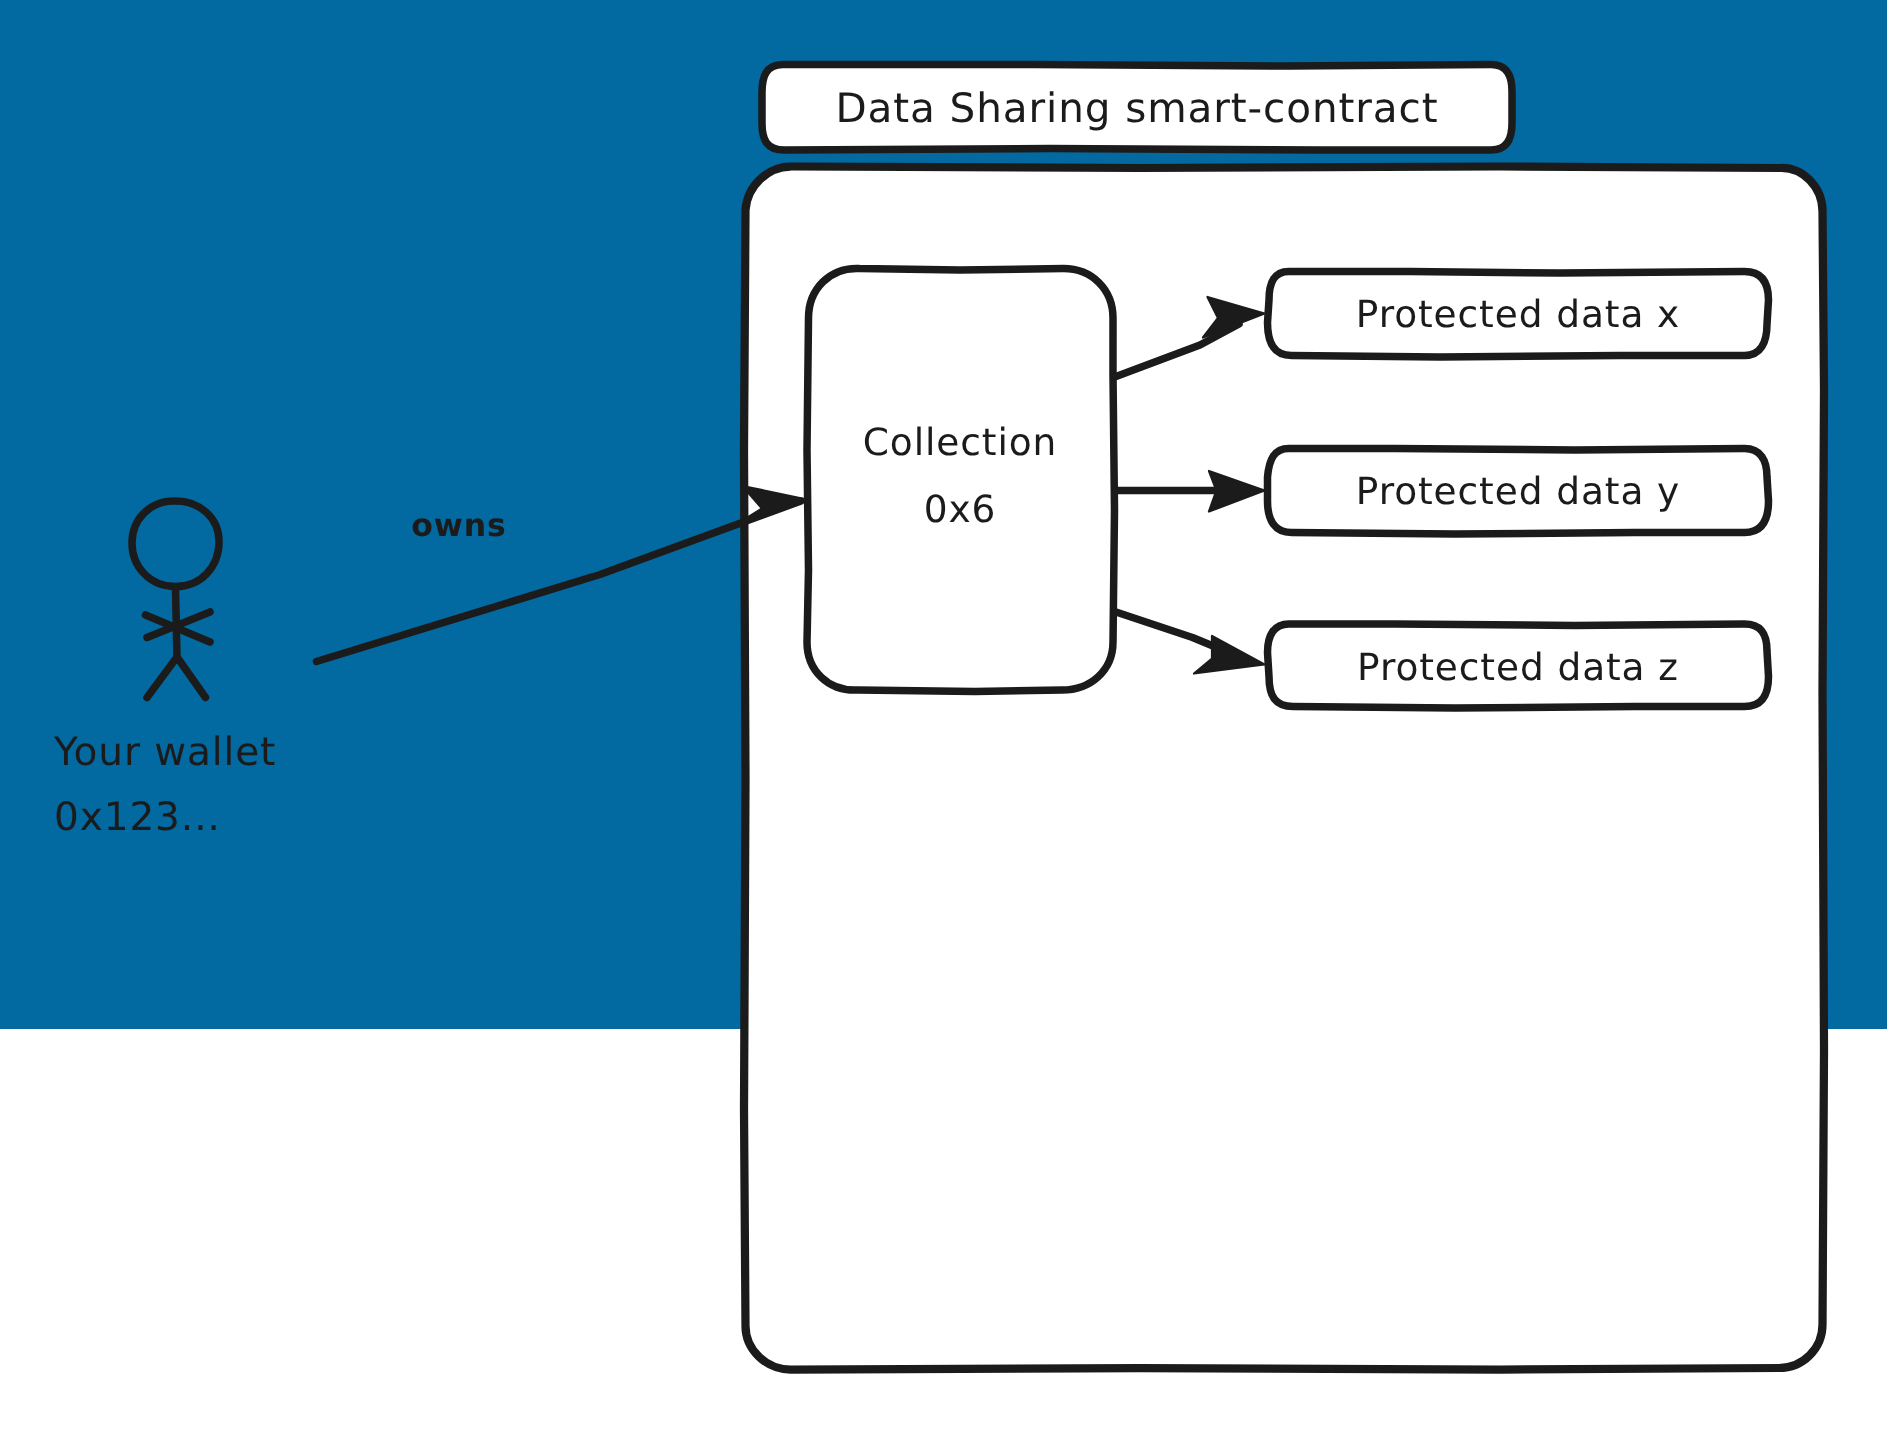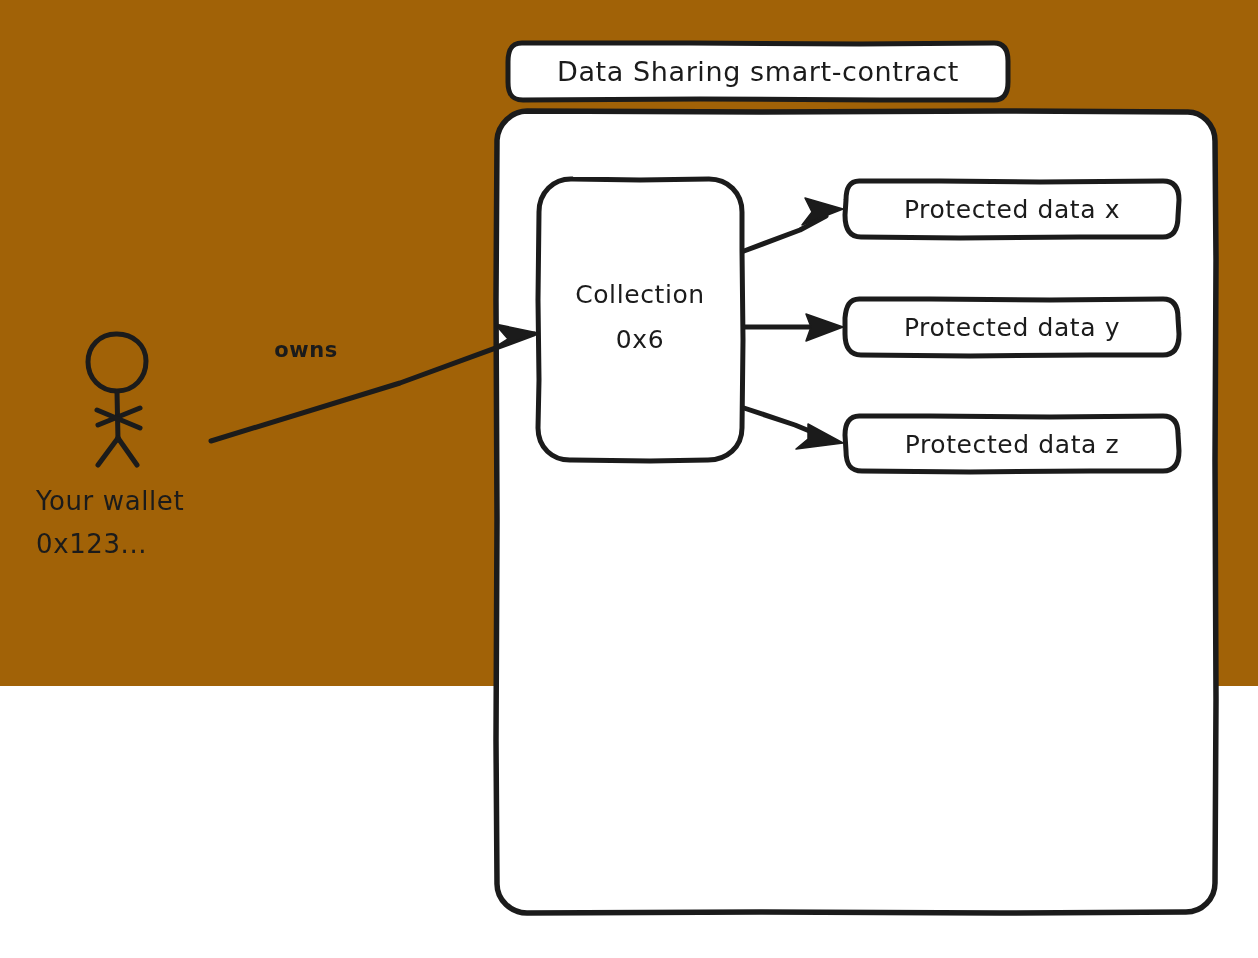--- a/index.html
+++ b/index.html
@@ -10,21 +10,21 @@
   body {
     width: 1258px;
     height: 958px;
     overflow: hidden;
     font-family: "DejaVu Sans", sans-serif;
   }
   #canvas-wrap {
     position: relative;
     width: 1258px;
     height: 686px;
-    background: #a16207;
+    background: #0369a1;
   }
   svg.diagram {
     position: absolute;
     top: 0;
     left: 0;
     width: 1258px;
     height: 958px;
     display: block;
   }
   .stroke {

